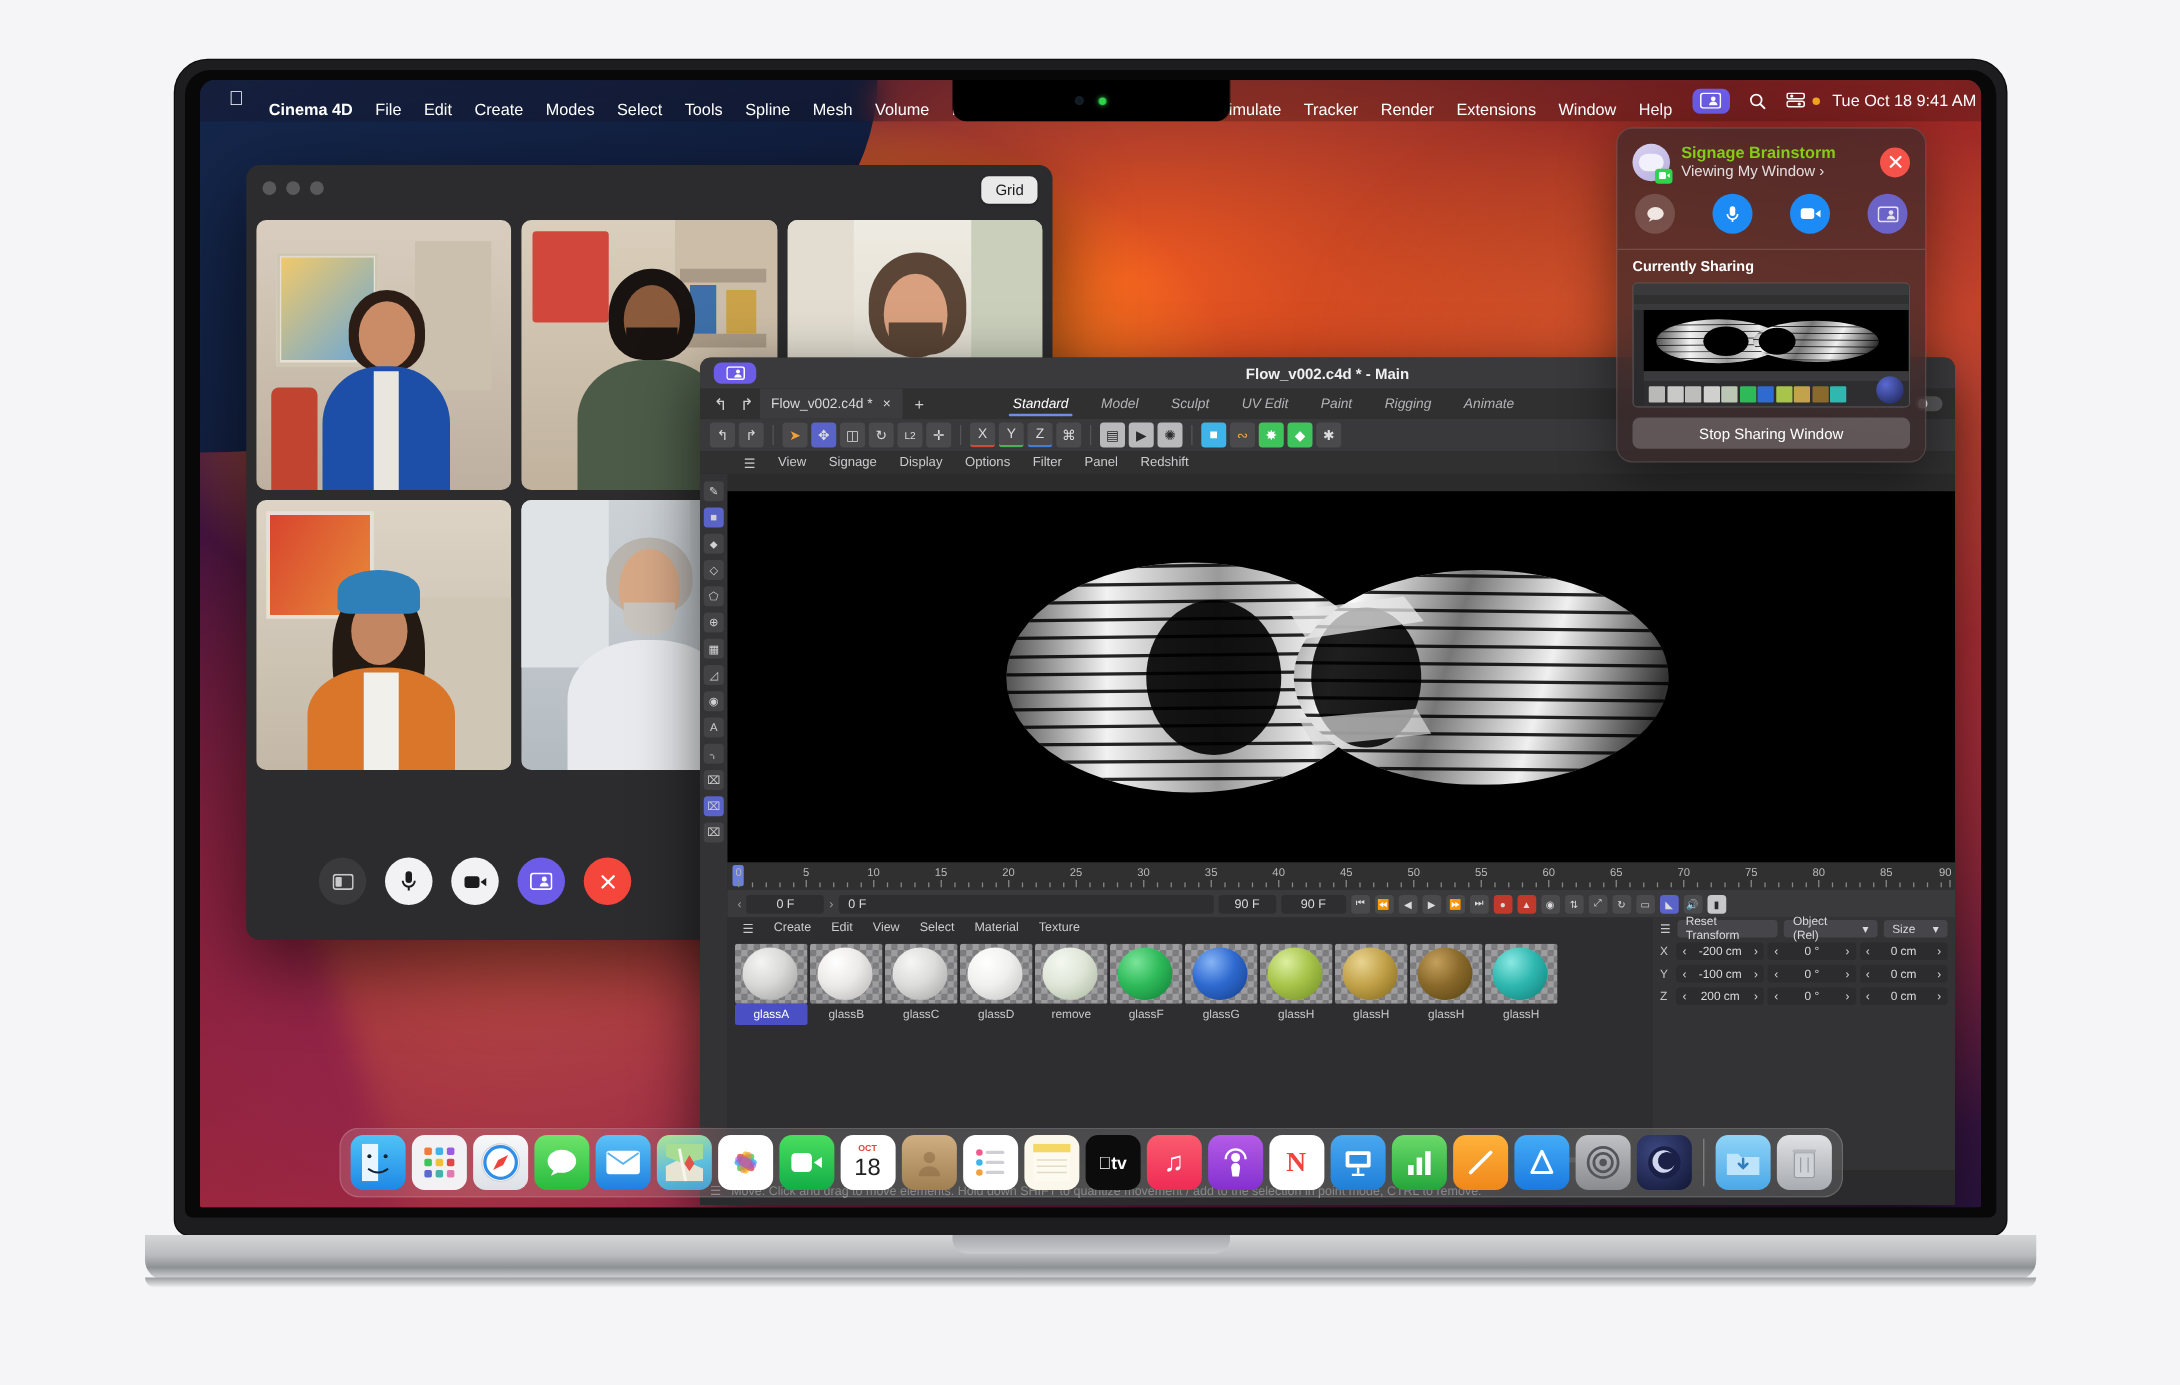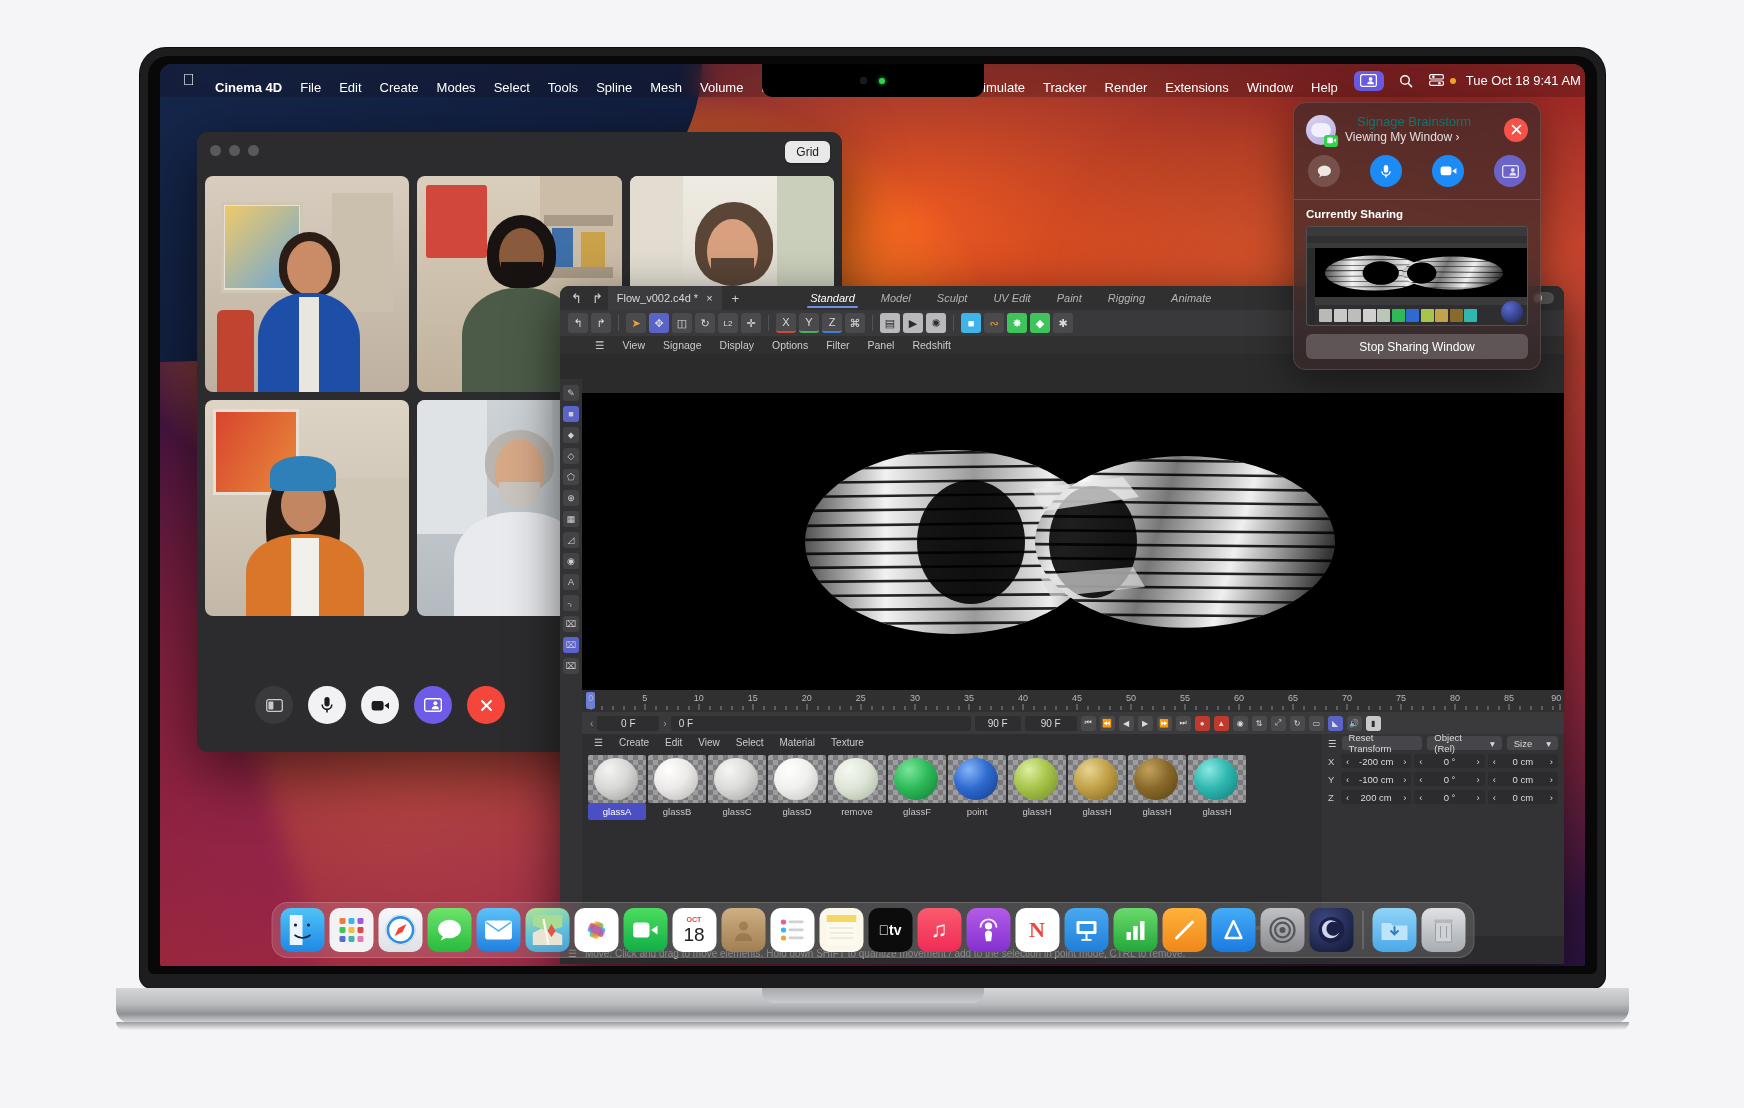--- a/index.html
+++ b/index.html
@@ -213,21 +213,21 @@
     position: absolute; right: 44px; top: 38px; width: 248px;
     background: rgba(58,40,42,0.72); backdrop-filter: blur(26px);
     border-radius: 13px; overflow: hidden; z-index: 60;
     box-shadow: 0 14px 44px rgba(0,0,0,0.45);
     border: 1px solid rgba(255,255,255,0.12);
   }
   .sp-head { display: flex; align-items: center; gap: 9px; padding: 11px 12px 6px 12px; }
   .sp-avatar { width: 30px; height: 30px; border-radius: 50%; background: linear-gradient(145deg,#d9d3f0,#b7aee0); position: relative; flex: none; }
   .sp-avatar .bub { position: absolute; left: 5px; top: 8px; width: 20px; height: 14px; border-radius: 8px; background: #f2f0fa; }
   .sp-avatar .badge { position: absolute; right: -2px; bottom: -2px; width: 14px; height: 12px; border-radius: 3px; background: #2fd44a; display: flex; align-items: center; justify-content: center; }
-  .sp-title { font-size: 13px; font-weight: 400; color: #0f766e; line-height: 1.25; margin-left: 12px; }
+  .sp-title { font-size: 13px; font-weight: 700; color: #84cc16; line-height: 1.25; }
   .sp-sub { font-size: 12px; color: #e4dede; line-height: 1.25; }
   .sp-close { margin-left: auto; width: 24px; height: 24px; border-radius: 50%; background: #f5534a; display: flex; align-items: center; justify-content: center; color: #fff; font-size: 15px; }
   .sp-actions { display: flex; justify-content: space-between; padding: 4px 14px 12px 14px; }
   .sp-abtn { width: 32px; height: 32px; border-radius: 50%; display: flex; align-items: center; justify-content: center; }
   .sp-abtn.dim { background: rgba(255,255,255,0.16); }
   .sp-abtn.blue { background: #1d8bf5; }
   .sp-abtn.violet { background: #6c63c9; }
   .sp-divider { height: 1px; background: rgba(255,255,255,0.14); }
   .sp-section { padding: 8px 12px 10px 12px; }
   .sp-seclabel { font-size: 11.5px; font-weight: 700; color: #fff; margin-bottom: 6px; }
@@ -418,20 +418,30 @@
         <div class="ft-cbtn red">
           <svg width="13" height="13" viewBox="0 0 13 13">
               <line x1="2" y1="2" x2="11" y2="11" stroke="#fff" stroke-width="1.9" stroke-linecap="round"></line>
               <line x1="11" y1="2" x2="2" y2="11" stroke="#fff" stroke-width="1.9" stroke-linecap="round"></line>
             </svg>
         </div>
       </div>
     </div>
 
     <div class="c4d">
+      <div class="c4d-titlebar">
+        <span class="c4d-sharepill">
+          <svg width="15" height="11" viewBox="0 0 15 11">
+              <rect x="0.6" y="0.6" width="13.8" height="9.8" rx="1.8" fill="none" stroke="#fff" stroke-width="1.2"></rect>
+              <circle cx="9.4" cy="4.2" r="1.6" fill="#fff"></circle>
+              <path d="M6.4 9c0-1.6 1.3-2.6 3-2.6s3 1 3 2.6z" fill="#fff"></path>
+            </svg>
+        </span>
+        <span class="c4d-title">Flow_v002.c4d * - Main</span>
+      </div>
 
       <div class="c4d-tabrow">
         <span class="c4d-undo">↰</span>
         <span class="c4d-undo">↱</span>
         <span class="c4d-filetab">
           <span>Flow_v002.c4d *</span>
           <span>×</span>
         </span>
         <span class="c4d-plus">+</span>
         <span class="c4d-layouts">
@@ -765,21 +775,21 @@
           <div class="mat-cell">
             <div class="mat-thumb">
                 <div class="mat-sphere" style="background:radial-gradient(circle at 34% 28%,#7ae59a,#2fba5a 45%,#0d7a34)"></div>
               </div>
             <div class="mat-label">glassF</div>
           </div>
           <div class="mat-cell">
             <div class="mat-thumb">
                 <div class="mat-sphere" style="background:radial-gradient(circle at 34% 28%,#86b4f5,#2f6ad0 45%,#123b85)"></div>
               </div>
-            <div class="mat-label">point</div>
+            <div class="mat-label">glassG</div>
           </div>
           <div class="mat-cell">
             <div class="mat-thumb">
                 <div class="mat-sphere" style="background:radial-gradient(circle at 34% 28%,#dcefa0,#a8c44a 45%,#6d8a22)"></div>
               </div>
             <div class="mat-label">glassH</div>
           </div>
           <div class="mat-cell">
             <div class="mat-thumb">
                 <div class="mat-sphere" style="background:radial-gradient(circle at 34% 28%,#e8d490,#c2a24a 45%,#7e6418)"></div>

